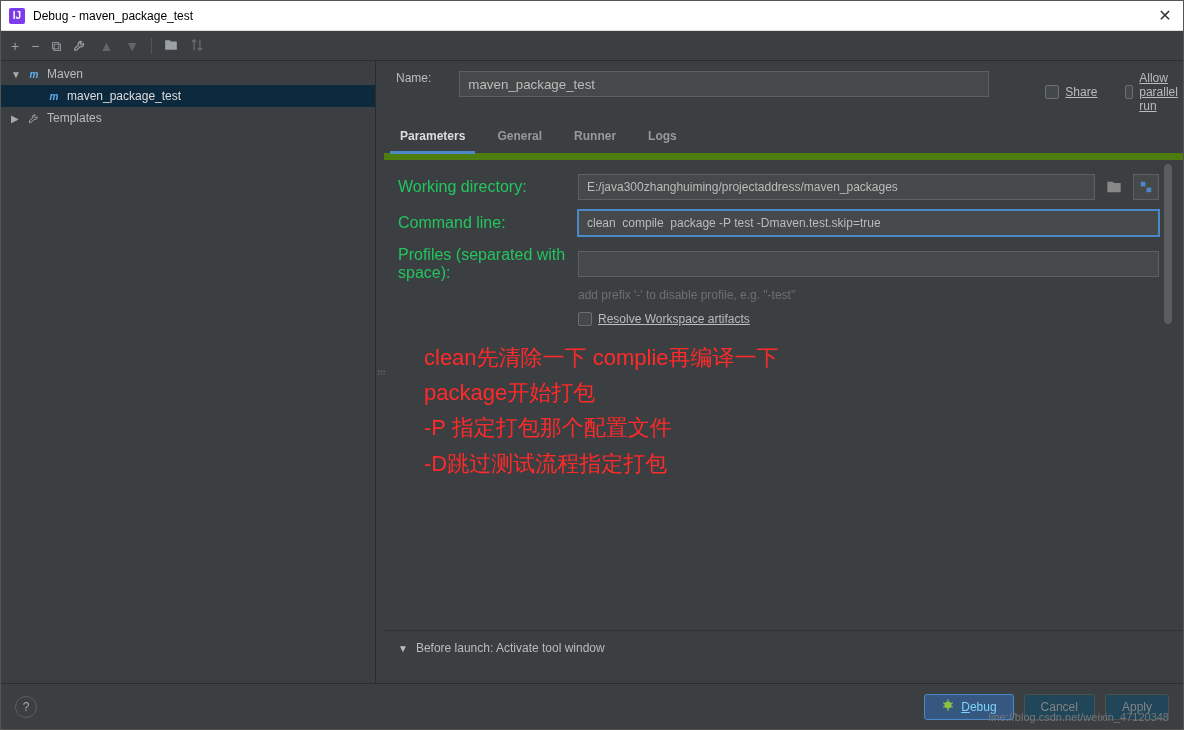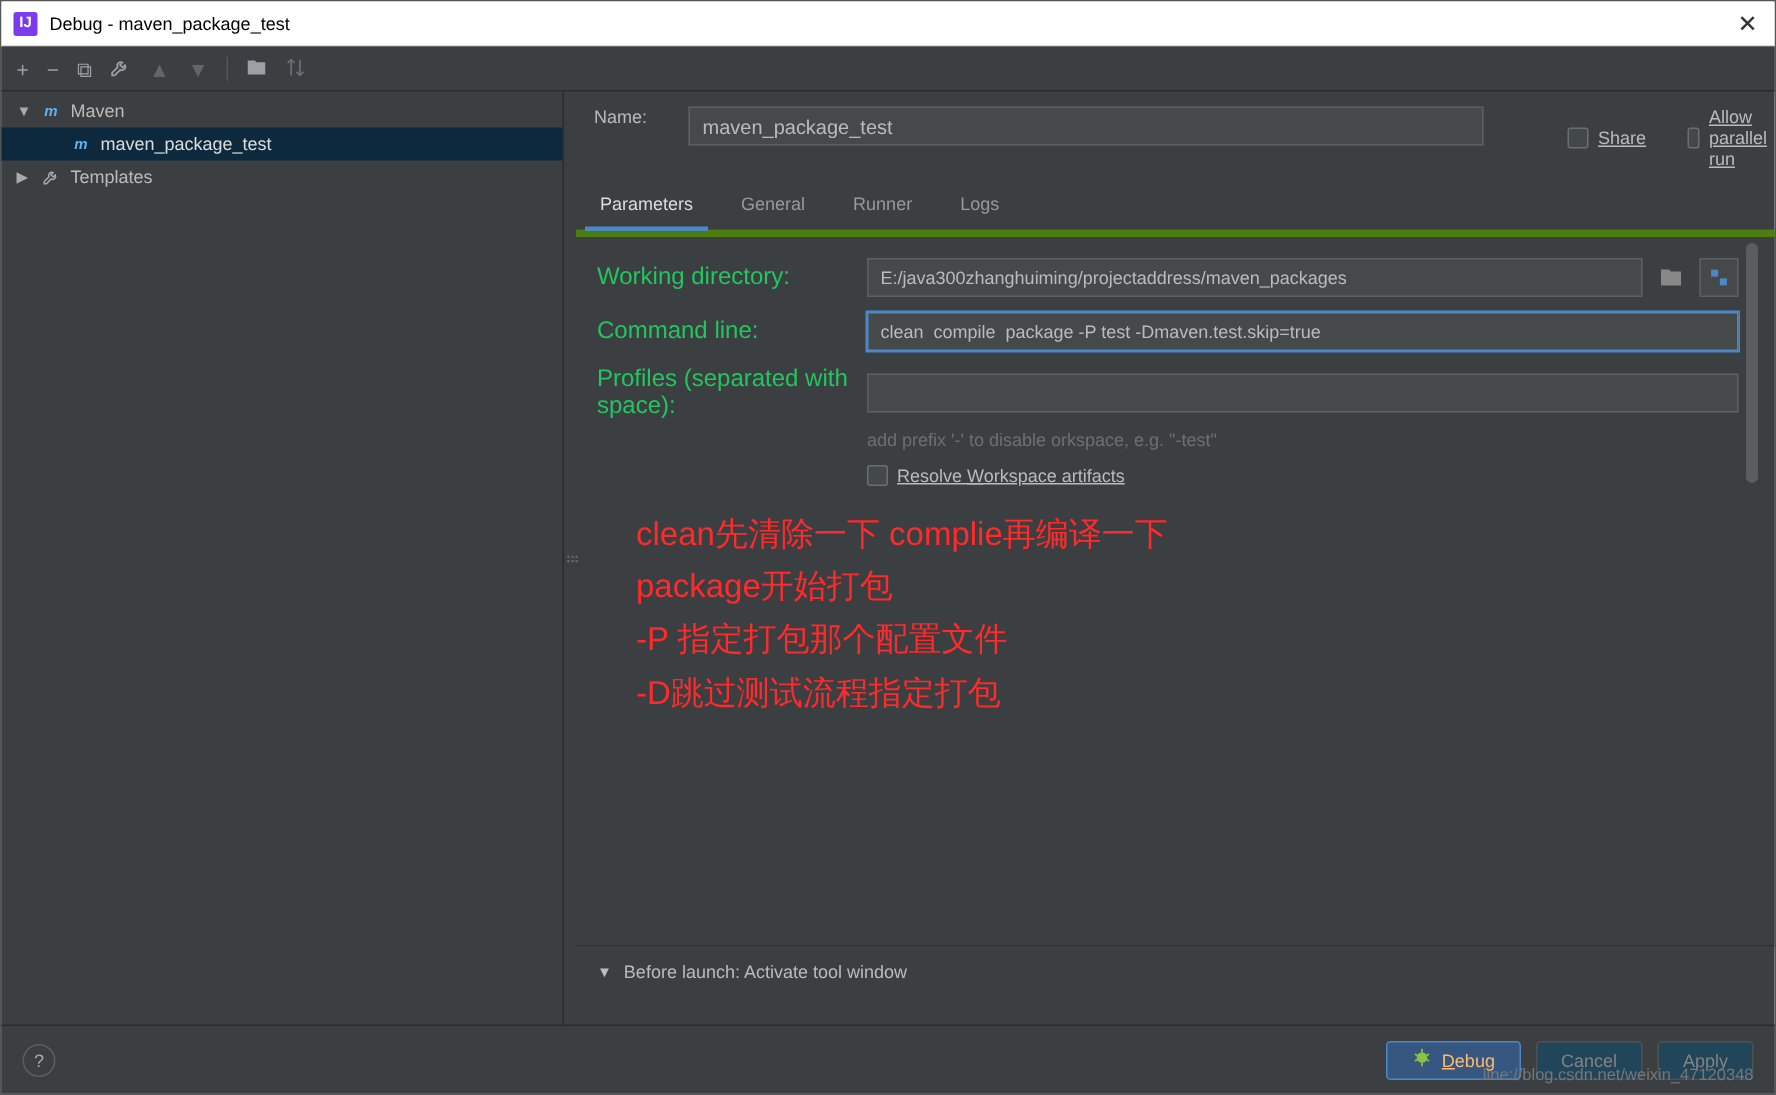--- a/index.html
+++ b/index.html
@@ -26,21 +26,21 @@
   .tree-row .label { font-size: 12px; }
   .splitter { width: 8px; cursor: col-resize; display:flex; align-items:center; justify-content:center; }
   .splitter .grip { color:#666; font-size:10px; letter-spacing:-1px; writing-mode: vertical-rl; }
   .content { flex: 1; display: flex; flex-direction: column; min-width: 0; }
   .header-row { display: flex; padding: 10px 12px 8px; gap: 28px; }
   .header-row .name-label { width: 50px; color: #bbb; }
   .header-row input.name-input { flex: 0 0 530px; height: 26px; background: #45494a; border: 1px solid #5e6060; color: #bbb; padding: 0 8px; outline: none; }
   .header-row .spacer { flex: 1; }
   .checkbox { display: flex; align-items: center; gap: 6px; color: #bbb; cursor: pointer; text-decoration: underline; }
   .checkbox .box { width: 14px; height: 14px; border: 1px solid #6e6e6e; background: #43494a; border-radius: 2px; }
-  .tabs { display: flex; padding: 0 12px; gap: 24px; border-bottom: 5px solid #4d7c0f; }
+  .tabs { display: flex; padding: 0 12px; gap: 24px; border-bottom: 7px solid #4d7c0f; font-weight: bold; }
   .tab { padding: 8px 4px 10px; color: #999; cursor: pointer; position: relative; font-size: 12px; }
   .tab.active { color: #ddd; }
   .tab.active::after { content:""; position:absolute; left:-6px; right:-6px; bottom:-1px; height:3px; background:#4a88c7; }
   .form-area { padding: 14px 14px 0 14px; flex: 1; overflow: hidden; position: relative; border-right: 10px solid #3c3f41; }
   .form-row { display: flex; align-items: center; margin-bottom: 10px; }
   .form-row .flabel { width: 180px; color: #22c55e; font-size: 16px; }
   .form-row .finput-wrap { flex: 1; display: flex; align-items: center; gap: 6px; }
   .form-row input.finput { flex: 1; height: 26px; background: #45494a; border: 1px solid #5e6060; color: #bbb; padding: 0 8px; outline: none; font-size: 12px; }
   .form-row input.finput::placeholder { color: #777; }
   .form-row input.focused { border: 1px solid #4a88c7; box-shadow: 0 0 0 1px #4a88c7; }
@@ -49,21 +49,21 @@
   .hint-row { padding-left: 180px; color: #6f6f6f; font-size: 12px; margin-top: -4px; margin-bottom: 10px; }
   .checkbox-row { padding-left: 180px; margin-top: 4px; }
   .annotation { position: absolute; left: 40px; top: 180px; color: #ff2a2a; font-size: 22px; line-height: 1.6; white-space: pre; }
   .before-launch { border-top: 1px solid #323232; margin-top: auto; padding: 10px 14px 28px; color:#bbb; }
   .before-launch .bl-header { display:flex; align-items:center; gap:8px; font-size:12px; color:#bbb; cursor:pointer; }
   .before-launch .bl-arrow { font-size:10px; }
   .footer { height: 46px; border-top: 1px solid #2b2b2b; display:flex; align-items:center; padding: 0 14px; gap:10px; background:#3c3f41; }
   .footer .help { width:22px; height:22px; border-radius:11px; border:1px solid #5b5d5e; display:flex; align-items:center; justify-content:center; color:#aaa; cursor:pointer; }
   .footer .spacer { flex:1; }
   .footer .btn { height:26px; padding: 0 16px; background:#0c4a6e; border:1px solid #5e6060; color:#bbb; display:flex; align-items:center; gap:6px; cursor:pointer; border-radius:3px; font-size:12px; }
-  .footer .btn.primary { background:#365880; border-color:#4a88c7; color:#fdba74; }
+  .footer .btn.primary { background:#365880; border-color:#4a88c7; color:#7dd3fc; }
   .footer .btn.primary .bug { color:#8ec13f; }
   .watermark { position:absolute; right:14px; bottom:6px; color:#777; font-size:11px; }
   .vscroll { position:absolute; right:0; top:0; bottom:0; width:10px; }
   .vscroll .thumb { position:absolute; right:1px; top:4px; width:8px; height:160px; background:#5a5d5f; border-radius:4px; }
   .underline-mnemonic { text-decoration: underline; }
 </style>
 </head>
 <body>
 
 <div class="window">
@@ -171,21 +171,21 @@
               <input class="finput focused" value="clean  compile  package -P test -Dmaven.test.skip=true" style="">
             </div>
           </div>
 
           <div class="form-row">
             <span class="flabel">Profiles (separated with space):</span>
             <div class="finput-wrap">
               <input class="finput" value="" style="">
             </div>
           </div>
-          <div class="hint-row">add prefix '-' to disable orkspace, e.g. "-test"</div>
+          <div class="hint-row">add prefix '-' to disable profile, e.g. "-test"</div>
 
           <div class="checkbox-row">
             <label class="checkbox">
               <span class="box"></span>
               <span>
                 <span>Resolve </span><span class="underline-mnemonic">W</span><span>orkspace artifacts</span>
               </span>
             </label>
           </div>
 

